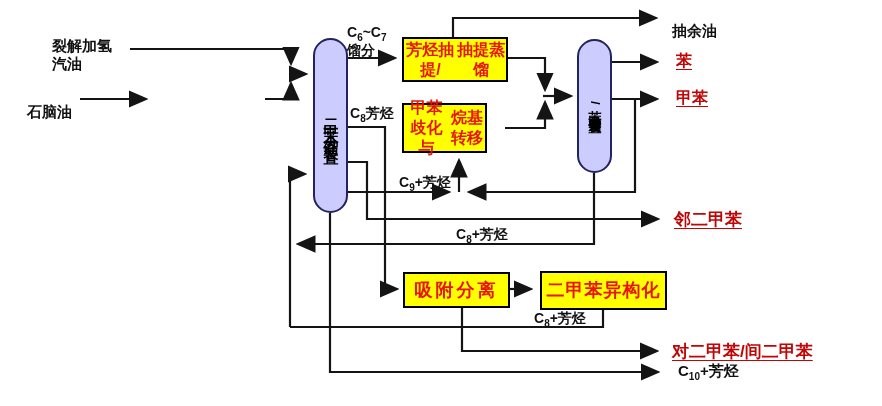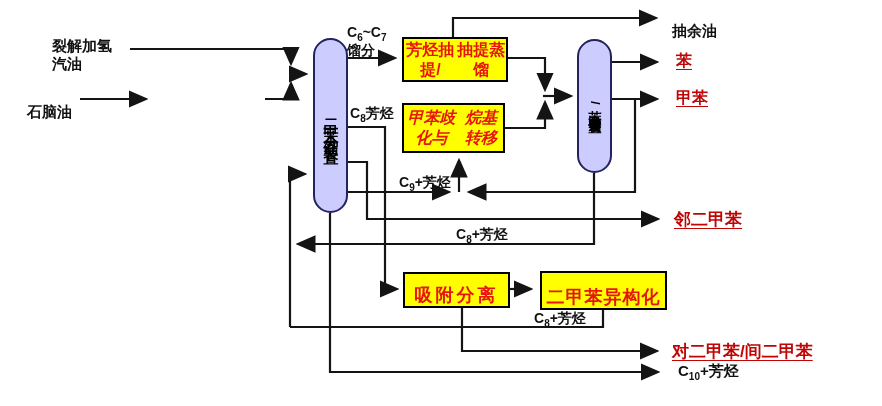--- a/index.html
+++ b/index.html
@@ -76,34 +76,34 @@
 
   <div class="vessel" style="left:313px;top:38px;width:35px;height:175px;">
     <span class="vtext" style="font-size:15px;letter-spacing:5px;">二甲苯分馏装置</span>
   </div>
 
   <div class="box" style="left:402px;top:37px;width:106px;height:45px;font-size:16px;">
     <div>芳烃抽提/</div>
     <div>抽提蒸馏</div>
   </div>
 
-  <div class="box" style="left:402px;top:103px;width:103px;height:50px;font-size:16px;font-style:italic;">
+  <div class="box" style="left:402px;top:103px;width:85px;height:50px;font-size:16px;">
     <div>甲苯歧化与</div>
     <div>烷基转移</div>
   </div>
 
   <div class="vessel" style="left:577px;top:39px;width:35px;height:134px;">
     <span class="vtext" style="font-size:13px;letter-spacing:1px;">苯/甲苯分馏装置</span>
   </div>
 
-  <div class="box" style="left:403px;top:272px;width:107px;height:36px;font-size:18px;letter-spacing:3px;align-items:flex-end;">
+  <div class="box" style="left:403px;top:272px;width:107px;height:36px;font-size:18px;letter-spacing:3px;">
     <div>吸附分离</div>
   </div>
 
-  <div class="box" style="left:540px;top:271px;width:127px;height:39px;font-size:18px;letter-spacing:1px;align-items:flex-end;">
+  <div class="box" style="left:540px;top:271px;width:127px;height:39px;font-size:18px;letter-spacing:1px;">
     <div>二甲苯异构化</div>
   </div>
 
   <div class="lbl stream center" style="left:347px;top:25px;line-height:1.1;">
     <div><span>C</span><sub>6</sub><span>~C</span><sub>7</sub></div>
     <div>馏分</div>
   </div>
   <div class="lbl stream" style="left:350px;top:105px;">
     <span>C</span><sub>8</sub><span>芳烃</span>
   </div>

